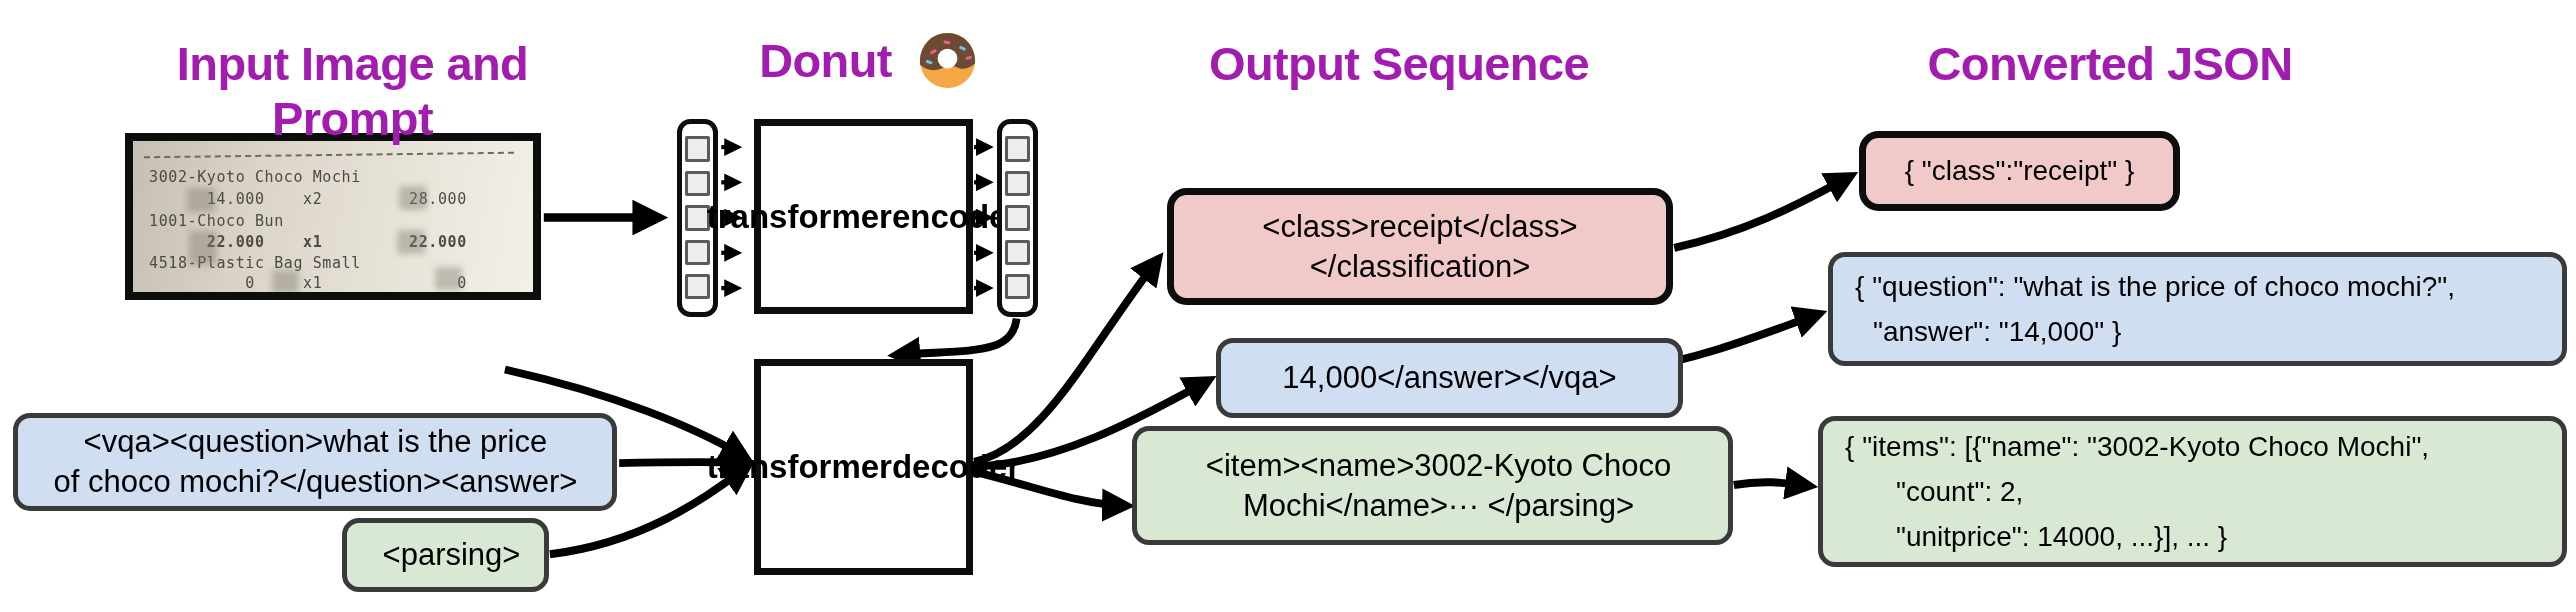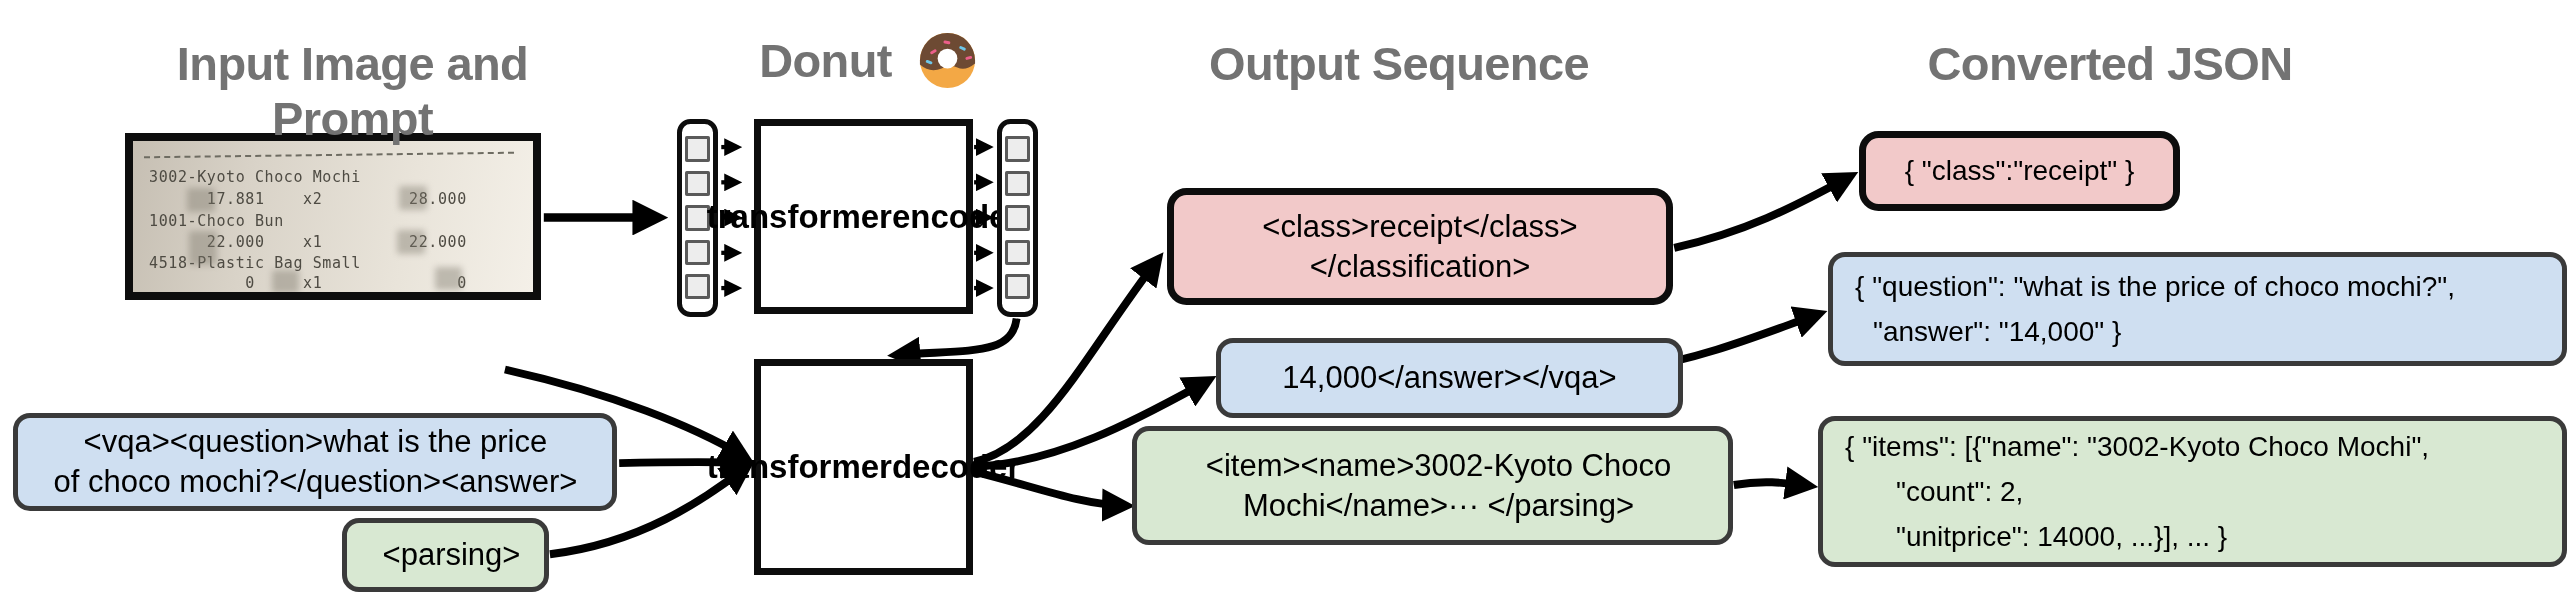--- a/index.html
+++ b/index.html
@@ -1,19 +1,19 @@
 <!DOCTYPE html>
 <html style="font-size:9.7px"><head>
 <meta charset="utf-8">
 <style>
   html,body{margin:0;padding:0;background:#ffffff;}
   body{width:2576px;height:612px;font-family:"Liberation Sans", sans-serif;}
   .canvas{position:relative;width:2576px;height:612px;overflow:hidden;background:#fff;}
   svg.arrows{position:absolute;left:0;top:0;width:2576px;height:612px;z-index:1;}
-  .title{position:absolute;z-index:3;font-size:47px;font-weight:bold;color:#737373;text-align:center;letter-spacing:-0.6px;}
+  .title{position:absolute;z-index:3;font-size:47px;font-weight:bold;color:#a21caf;text-align:center;letter-spacing:-0.6px;}
   .title-row{display:flex;align-items:center;justify-content:center;gap:13.4px;}
   .donut-svg{width:63px;height:63px;display:block;}
   .box{position:absolute;z-index:2;box-sizing:border-box;border:5.5px solid #3a3a3a;border-radius:17px;
        display:flex;flex-direction:column;align-items:center;justify-content:center;text-align:center;
        font-size:31px;line-height:40px;color:#000;}
   .heavy{border:7.3px solid #0d0d0d;border-radius:19.5px;}
   .pinkfill{background:#f2c9c9;}
   .bluefill{background:#cfdff1;}
   .greenfill{background:#d8e8d2;padding-left:12px;}
   .whitebox{position:absolute;z-index:2;box-sizing:border-box;background:#fff;border:7.3px solid #0d0d0d;
@@ -96,23 +96,23 @@
   </div>
 
   <div class="title" style="left:1186px;top:36px;width:426px;">Output Sequence</div>
 
   <div class="title" style="left:1891px;top:36px;width:438px;">Converted JSON</div>
 
   <div class="receipt">
     <div class="receipt-inner">
       <div class="dash" style="top:13.4px;transform:rotate(-0.7deg);"></div>
       <div class="rline" style="top:27px;">3002-Kyoto Choco Mochi</div>
-      <div class="rline" style="top:49px;">      17.881    x2         28.000</div>
+      <div class="rline" style="top:49px;">      14.000    x2         28.000</div>
       <div class="rline" style="top:71px;">1001-Choco Bun</div>
-      <div class="rline" style="top:92px;">      22.000    x1         22.000</div>
+      <div class="rline" style="top:92px;font-weight:bold;">      22.000    x1         22.000</div>
       <div class="rline" style="top:113px;">4518-Plastic Bag Small</div>
       <div class="rline" style="top:133px;">          0     x1              0</div>
 
       <div class="blur-patch" style="left:54px;top:47px;width:28px;height:24px;"></div>
       <div class="blur-patch" style="left:266px;top:45px;width:28px;height:24px;"></div>
       <div class="blur-patch" style="left:56px;top:90px;width:28px;height:34px;"></div>
       <div class="blur-patch" style="left:264px;top:89px;width:28px;height:24px;"></div>
       <div class="blur-patch" style="left:139px;top:129px;width:27px;height:23px;"></div>
       <div class="blur-patch" style="left:302px;top:126px;width:27px;height:23px;"></div>
     </div>

